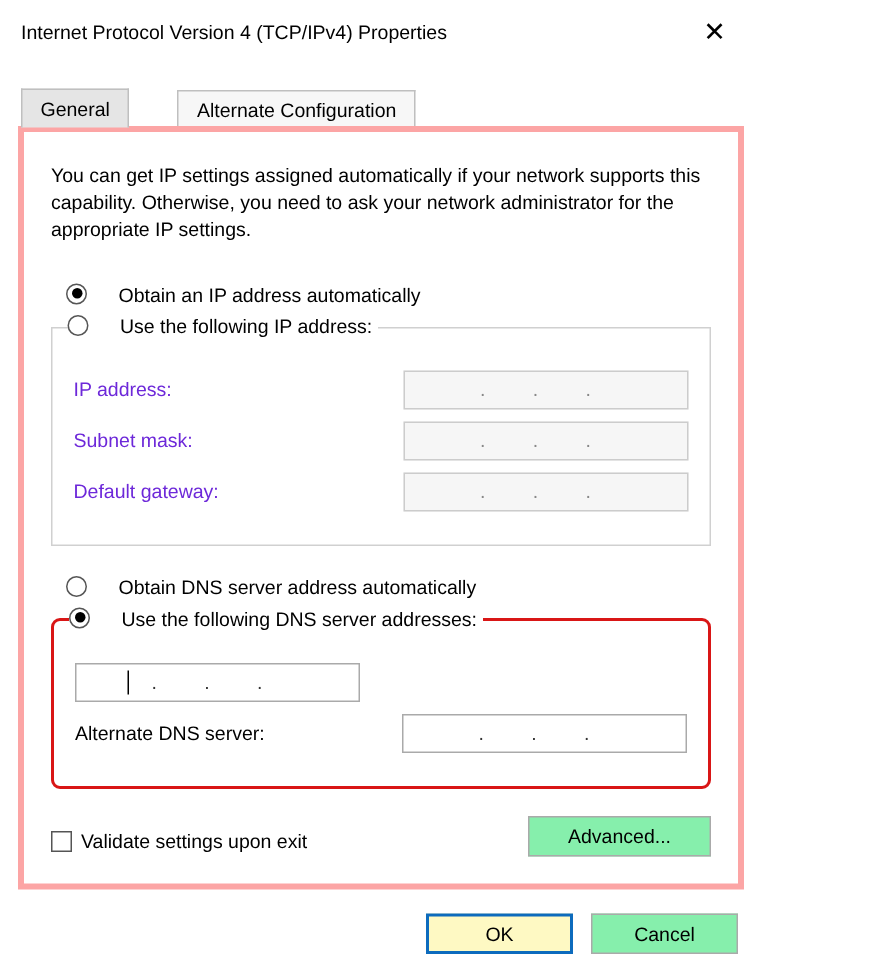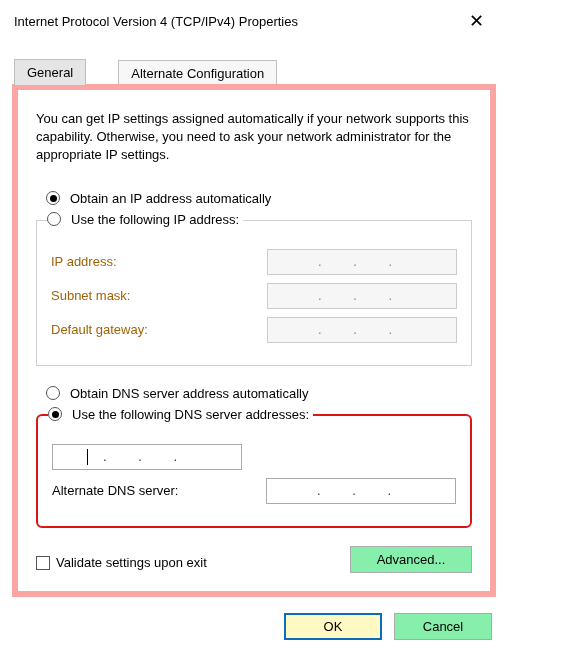--- a/index.html
+++ b/index.html
@@ -45,31 +45,31 @@
       background: #e5e5e5;
       z-index: 2;
       top: 1px;
     }
     .tab:not(.active) {
       background: #f7f7f7;
       top: 2px;
       margin-left: 32px;
     }
     .tabpanel {
-      border: 6px solid #fca5a5;
+      border: 4px solid #fca5a5;
       margin: 0 12px 12px 12px;
       padding: 14px 18px 18px;
       position: relative;
       z-index: 1;
     }
     .intro { margin: 6px 0 26px; line-height: 1.4; }
     .radio-row {
       display: flex;
-      align-items: center;
-      gap: 10px;
+      align-items: flex-start;
+      gap: 21px;
       margin: 2px 0 4px;
     }
     .radio {
       width: 14px; height: 14px;
       border: 1px solid #555;
       border-radius: 50%;
       display: inline-flex;
       align-items: center;
       justify-content: center;
       flex-shrink: 0;
@@ -113,21 +113,21 @@
       letter-spacing: 14px;
       color: #333;
       font-size: 13px;
       position: relative;
     }
     .ip-input.disabled {
       background: #f6f6f6;
       color: #888;
       border-color: #ccc;
     }
-    .disabled-text { color: #a16207; }
+    .disabled-text { color: #6d28d9; }
     .ip-cursor {
       position: absolute;
       left: 34px;
       top: 4px;
       bottom: 4px;
       width: 1px;
       background: #000;
     }
     .checkbox-row {
       display: flex;

